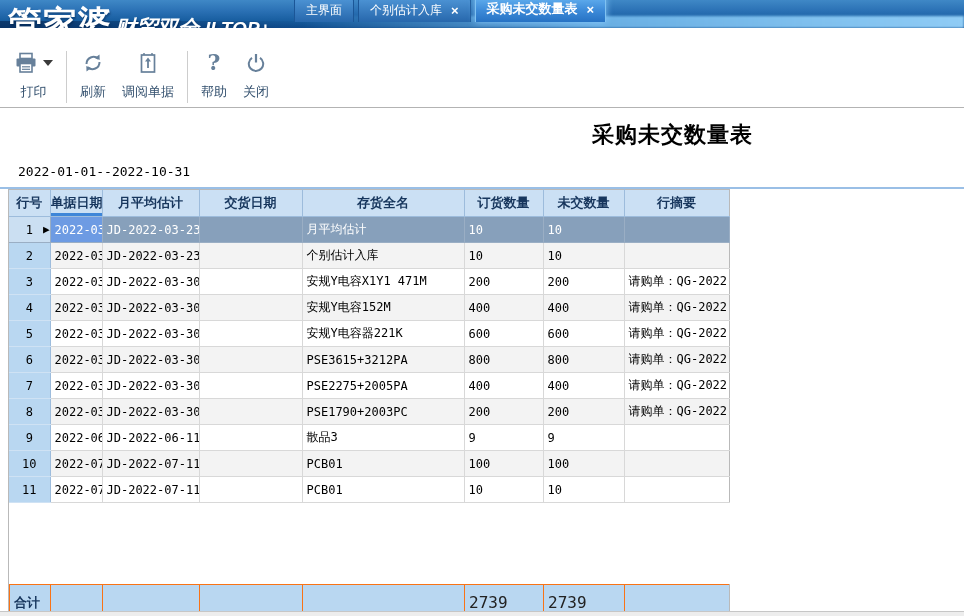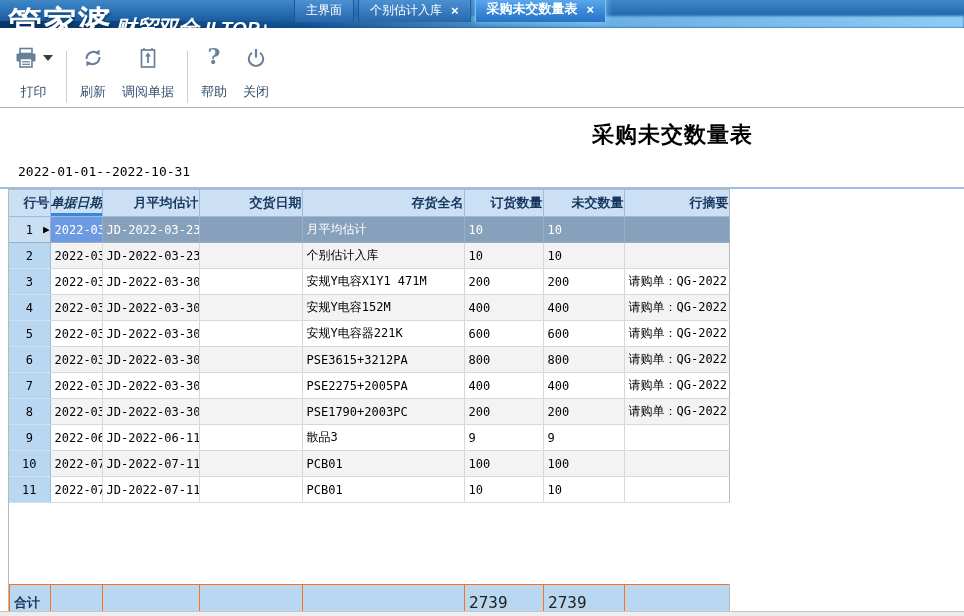--- a/index.html
+++ b/index.html
@@ -47,21 +47,21 @@
   
   .toolbar {
     position:absolute; left:0; top:46px; width:964px; height:62px; background:#fff;
     border-bottom:1px solid #b3b3b3; display:flex; align-items:center; padding-left:6px;
   }
   .tbtn {
     display:flex; flex-direction:column; align-items:center; justify-content:flex-end;
     height:56px; padding:2px 8px 4px 8px; color:#33506E; font-size:13px; cursor:pointer;
   }
   .tbtn .ic { height:26px; display:flex; align-items:center; justify-content:center; gap:5px; }
-  .tbtn .lbl { margin-top:14px; white-space:nowrap; }
+  .tbtn .lbl { margin-top:8px; white-space:nowrap; }
   .caret { width:0; height:0; border-left:5px solid transparent; border-right:5px solid transparent; border-top:6px solid #3a3a3a; }
   .tsep { width:1px; height:52px; background:#cdcdcd; margin:0 5px; }
   .qmark { font-size:22px; font-weight:bold; color:#67809A; font-family:"DejaVu Serif",serif; }
 
   
   .report-title {
     position:absolute; left:592px; top:120px; font-family:"DejaVu Serif",serif;
     font-size:22px; font-weight:bold; color:#000; letter-spacing:1px; white-space:nowrap;
   }
   .date-range {
@@ -73,24 +73,24 @@
   .grid-topline { position:absolute; left:0; top:187px; width:964px; height:2px; background:#9ABFE6; }
   .grid-panel {
     position:absolute; left:8px; top:189px; width:722px; height:423px;
     border-left:1px solid #b9b9b9; background:#fff;
   }
   table.grid { border-collapse:collapse; table-layout:fixed; width:720px; }
   table.grid th, table.grid td { overflow:hidden; white-space:nowrap; }
   thead th {
     height:27px; background:#CBE0F4; color:#17365D; font-size:13px; font-weight:bold;
     border-right:1px solid #9DBCDC; border-bottom:1px solid #9DBCDC; border-top:1px solid #b9b9b9;
-    text-align:right;
+    text-align:center;
   }
   thead th:last-child { border-right:1px solid #b9b9b9; }
-  thead th.focused-col { box-shadow:inset 0 -3px 0 #3E86D8;font-style:italic; }
+  thead th.focused-col { box-shadow:inset 0 -3px 0 #3E86D8; }
   tbody td {
     height:26px; padding:0 4px; font-family:"DejaVu Sans Mono",monospace; font-size:12px; color:#000;
     border-right:1px solid #D8D8D8; border-bottom:1px solid #D8D8D8; background:#fff;
   }
   tbody td:last-child { border-right:1px solid #b9b9b9; }
   tbody td.rownum {
     background:#B9D7F1; text-align:center; position:relative;
     border-right:1px solid #9DBCDC; border-bottom:1px solid #CFE2F4;
   }
   tr.alt td { background:#F3F3F3; }

